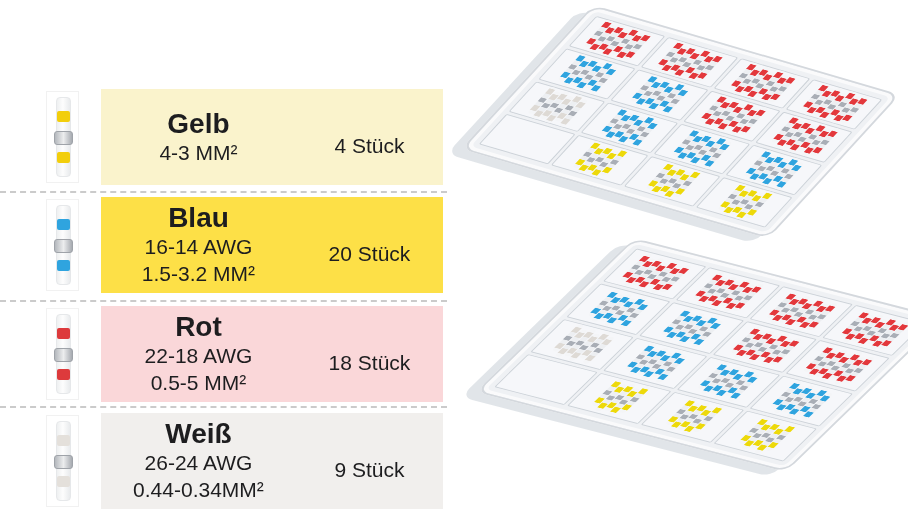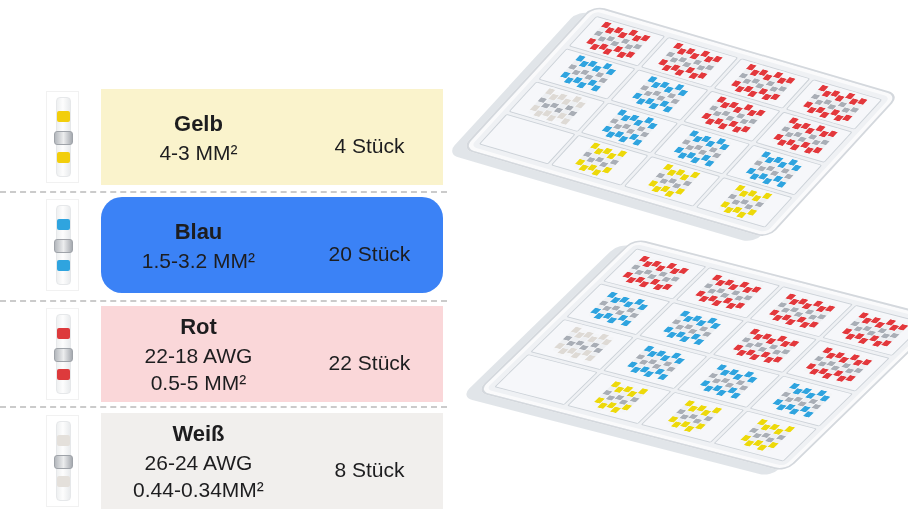--- a/index.html
+++ b/index.html
@@ -16,21 +16,21 @@
          border:1px solid #e6e8ea;border-radius:4px;
          background:linear-gradient(90deg,#eef0f1,#fdfdfd 45%,#e9ebed);}
   .band{position:absolute;left:0;right:0;height:11px;border-radius:2px;}
   .band-top{top:13px;} .band-bot{bottom:13px;}
   .tring{position:absolute;left:50%;top:50%;width:17px;height:12px;margin:-6px 0 0 -8.5px;
          border-radius:3px;border:1px solid #9fa3a9;
          background:linear-gradient(90deg,#b4b8bd,#ecedee 50%,#a7abb1);}
 
   .panel{position:absolute;left:101px;top:0;width:342px;height:96px;display:flex;align-items:center;}
   .panel-left{width:57%;text-align:center;line-height:27px;}
-  .color-name{font-size:22px;font-weight:600;line-height:30px;margin-top:0;text-align:center;}
+  .color-name{font-size:28px;font-weight:600;line-height:30px;margin-top:0;text-align:center;}
   .spec-line{font-size:21px;font-weight:500;}
   .count{width:43%;text-align:center;font-size:21px;font-weight:500;transform:translateY(9px);}
 
   .divider{position:absolute;left:0;width:447px;height:0;border-top:2px dashed #cbcbcb;}
   .div-0{top:191px;} .div-1{top:300px;} .div-2{top:406px;}
 
   
   .box{position:absolute;box-sizing:border-box;transform-origin:0 0;
        background:rgba(238,241,244,0.97);
        border:2px solid #d4d8dd;border-radius:12px;padding:9px;
@@ -70,62 +70,63 @@
   </div>
 
   <div class="spec-row row-1">
     <div class="thumb">
       <div class="ttube">
         <span class="band band-top" style="background: rgb(47, 164, 223);"></span>
         <span class="band band-bot" style="background: rgb(47, 164, 223);"></span>
       </div>
       <div class="tring"></div>
     </div>
-    <div class="panel" style="background: #3b82f6; border-radius: 21px;">
+    <div class="panel" style="background: #fde047;">
       <div class="panel-left">
         <div class="color-name">Blau</div>
+        <div class="spec-line">16-14 AWG</div>
         <div class="spec-line">1.5-3.2 MM²</div>
       </div>
       <div class="count">20 Stück</div>
     </div>
   </div>
 
   <div class="spec-row row-2">
     <div class="thumb">
       <div class="ttube">
         <span class="band band-top" style="background: rgb(221, 58, 60);"></span>
         <span class="band band-bot" style="background: rgb(221, 58, 60);"></span>
       </div>
       <div class="tring"></div>
     </div>
     <div class="panel" style="background: rgb(250, 215, 217);">
       <div class="panel-left">
         <div class="color-name">Rot</div>
         <div class="spec-line">22-18 AWG</div>
         <div class="spec-line">0.5-5 MM²</div>
       </div>
-      <div class="count">22 Stück</div>
+      <div class="count">18 Stück</div>
     </div>
   </div>
 
   <div class="spec-row row-3">
     <div class="thumb">
       <div class="ttube">
         <span class="band band-top" style="background: rgb(228, 224, 219);"></span>
         <span class="band band-bot" style="background: rgb(228, 224, 219);"></span>
       </div>
       <div class="tring"></div>
     </div>
     <div class="panel" style="background: rgb(241, 239, 237);">
       <div class="panel-left">
         <div class="color-name">Weiß</div>
         <div class="spec-line">26-24 AWG</div>
         <div class="spec-line">0.44-0.34MM²</div>
       </div>
-      <div class="count">8 Stück</div>
+      <div class="count">9 Stück</div>
     </div>
   </div>
 
   <div class="divider div-0"></div>
   <div class="divider div-1"></div>
   <div class="divider div-2"></div>
 
   <div class="box box-1" id="box-1">
       <div class="cell">
         <div class="tube s0" style="background: linear-gradient(rgb(244, 245, 247) 0px, rgb(244, 245, 247) 10%, rgb(227, 56, 60) 12%, rgb(227, 56, 60) 28%, rgb(237, 239, 242) 30%, rgb(237, 239, 242) 43%, rgb(169, 174, 182) 45%, rgb(169, 174, 182) 57%, rgb(237, 239, 242) 59%, rgb(237, 239, 242) 70%, rgb(227, 56, 60) 72%, rgb(227, 56, 60) 88%, rgb(244, 245, 247) 90%, rgb(244, 245, 247) 100%);"></div>

